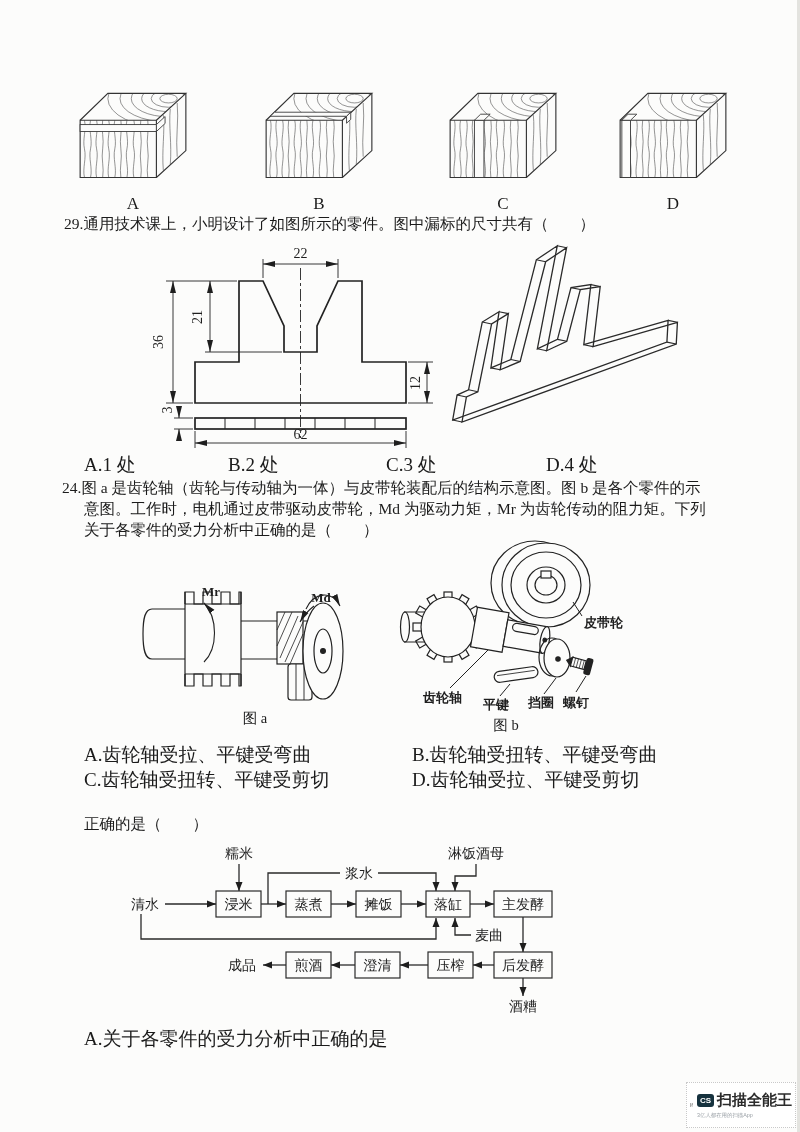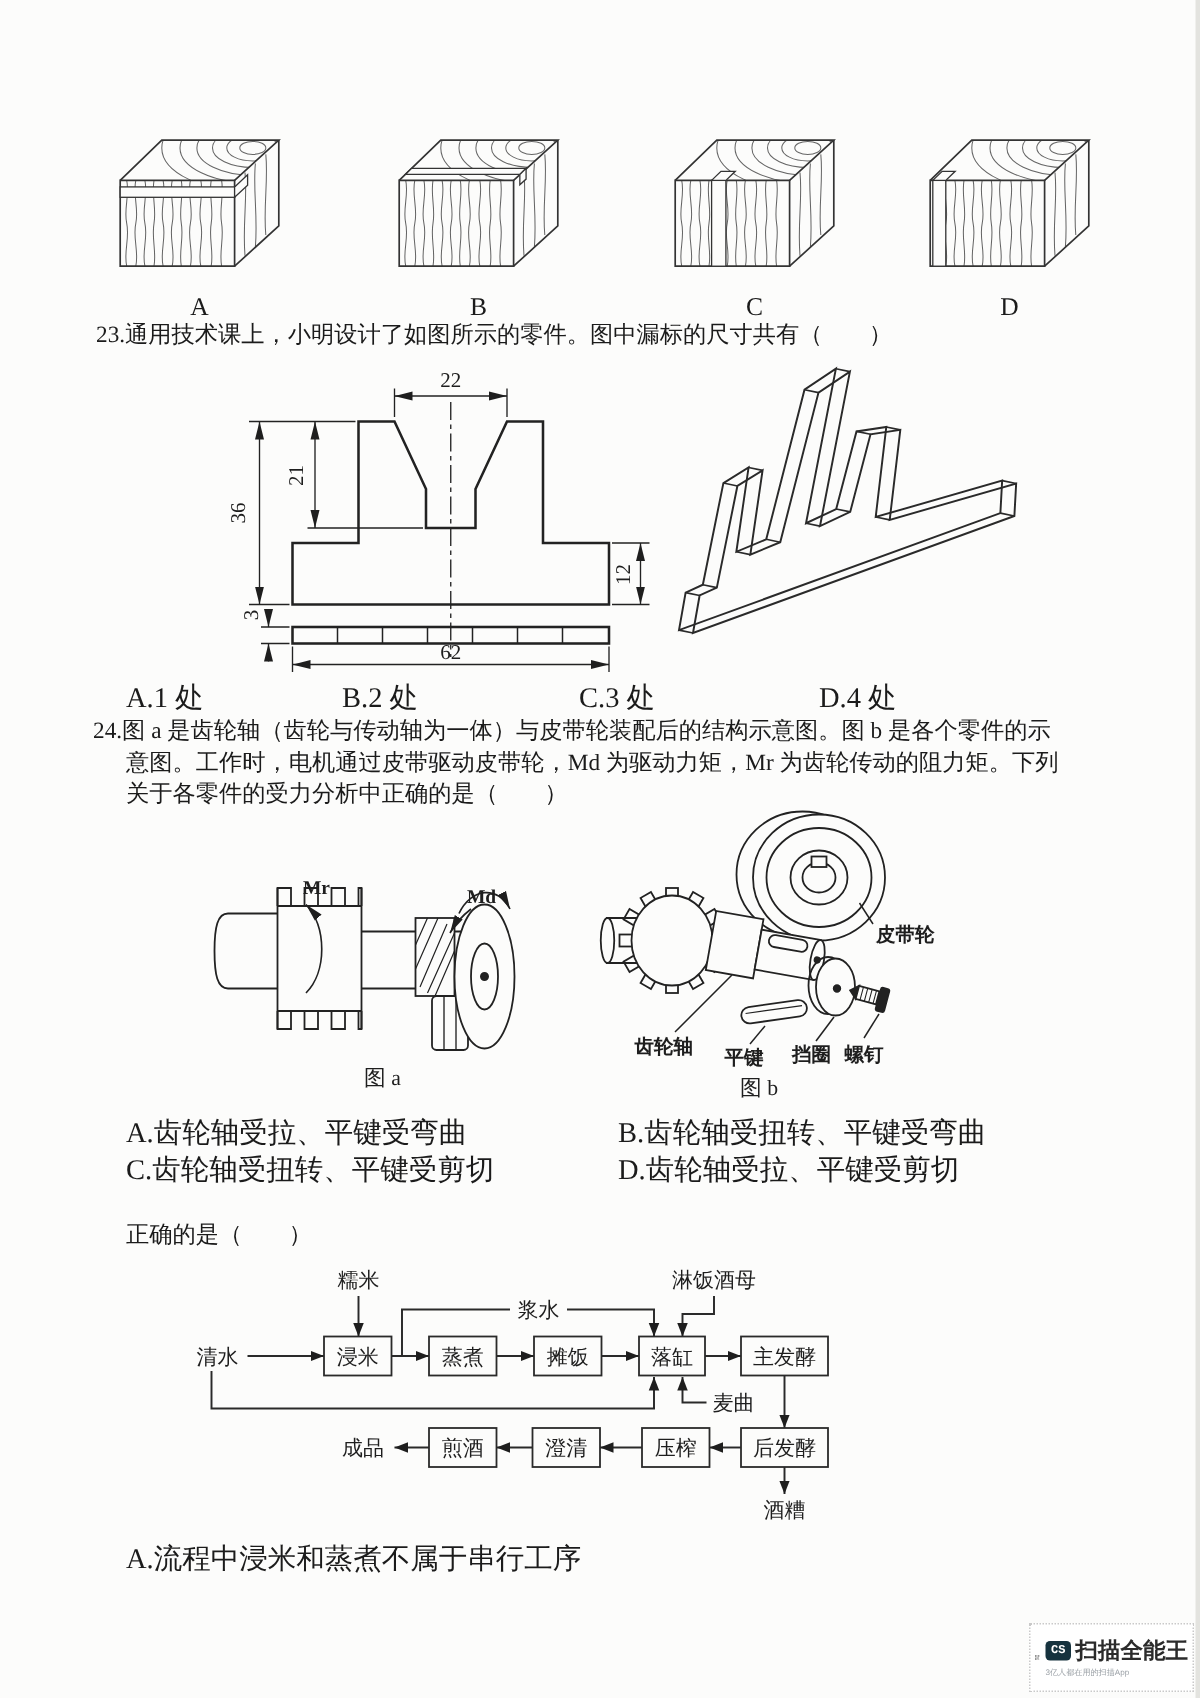--- a/index.html
+++ b/index.html
@@ -13,21 +13,21 @@
   .dimtxt{font-size:14px;}
   .flowtxt{font-size:14px;}
   .figlab{font-size:13px;font-weight:600;}
   .cap{font-size:14.5px;}
   .page-edge{right:0;top:0;width:3px;height:1132px;background:#e3e3df;}
   .wm{left:686px;top:1082px;width:110px;height:46px;background:#ffffff;border:1px dotted #c9c9c9;
       display:flex;align-items:center;gap:4px;padding:2px 3px;box-sizing:border-box;}
   .wm-col{display:flex;flex-direction:column;gap:1px;}
   .wm-row{display:flex;align-items:center;gap:3px;}
   .wm-badge{width:17px;height:13px;background:#16323e;color:#fff;border-radius:3px;
-            font-family:Liberation Mono, monospace;font-size:8px;font-weight:bold;
+            font-family:Liberation Sans, sans-serif;font-size:8px;font-weight:bold;
             display:flex;align-items:center;justify-content:center;}
   .wm-name{font-family:Liberation Mono, monospace;font-size:15px;font-weight:bold;color:#2b2b2b;white-space:nowrap;}
   .wm-tag{font-family:"Liberation Sans",sans-serif;font-size:6px;color:#9aa0a6;white-space:nowrap;transform:scale(.9);transform-origin:left;}
 </style>
 </head>
 <body>
 
 <div class="page">
 
   <svg width="0" height="0" style="position:absolute">
@@ -218,21 +218,21 @@
           <path d="M136,13 V79 L102,110"></path>
       </g>
       <g stroke="#333" stroke-width="1" fill="#fcfcfb">
         <rect x="16" y="44" width="10" height="66"></rect>
           <path d="M16,44 L23.2,37 L33.2,37 L26,44 Z"></path>
       </g>
     </svg>
     <div class="wood-label">D</div>
   </div>
 
-  <div class="abs t" style="left:64px;top:214px;">23.通用技术课上，小明设计了如图所示的零件。图中漏标的尺寸共有（　　）</div>
+  <div class="abs t" style="left:64px;top:214px;">29.通用技术课上，小明设计了如图所示的零件。图中漏标的尺寸共有（　　）</div>
 
   <svg class="abs" style="left:150px;top:238px;" width="310" height="215" viewBox="0 0 310 215">
     <g stroke="#222" fill="none">
       <path stroke-width="1.7" d="M45,165 L256,165 L256,124 L212,124 L212,43 L188,43 L167,88 L167,114 L134,114 L134,88 L113,43 L89,43 L89,124 L45,124 Z"></path>
       <g stroke-width="1.7">
         <rect x="45" y="180" width="211" height="11"></rect>
         <path stroke-width="1" d="M75,180 V191 M105,180 V191 M135,180 V191 M165,180 V191 M195,180 V191 M225,180 V191"></path>
       </g>
       <path stroke-width="0.9" stroke-dasharray="12 3 3 3" d="M150.5,30 V200"></path>
       <g stroke-width="0.9">
@@ -439,21 +439,21 @@
     <text class="flowtxt" x="325" y="71" text-anchor="middle">落缸</text>
     <text class="flowtxt" x="400" y="71" text-anchor="middle">主发酵</text>
     <text class="flowtxt" x="400" y="132" text-anchor="middle">后发酵</text>
     <text class="flowtxt" x="327.5" y="132" text-anchor="middle">压榨</text>
     <text class="flowtxt" x="254.5" y="132" text-anchor="middle">澄清</text>
     <text class="flowtxt" x="185.5" y="132" text-anchor="middle">煎酒</text>
     <text class="flowtxt" x="119" y="132" text-anchor="middle">成品</text>
     <text class="flowtxt" x="400" y="173" text-anchor="middle">酒糟</text>
   </svg>
 
-  <div class="abs opt" style="left:84px;top:1026px;">A.流程中浸米和蒸煮不属于串行工序</div>
+  <div class="abs opt" style="left:84px;top:1026px;">A.关于各零件的受力分析中正确的是</div>
 
   <div class="abs wm">
     <svg width="26" height="26" viewBox="0 0 26 26">
       <g fill="#3a3a3a">
         <rect x="0" y="0" width="8" height="8"></rect>
           <rect x="2" y="2" width="4" height="4" fill="#fff"></rect>
         <rect x="18" y="0" width="8" height="8"></rect>
           <rect x="20" y="2" width="4" height="4" fill="#fff"></rect>
         <rect x="0" y="18" width="8" height="8"></rect>
           <rect x="2" y="20" width="4" height="4" fill="#fff"></rect>

